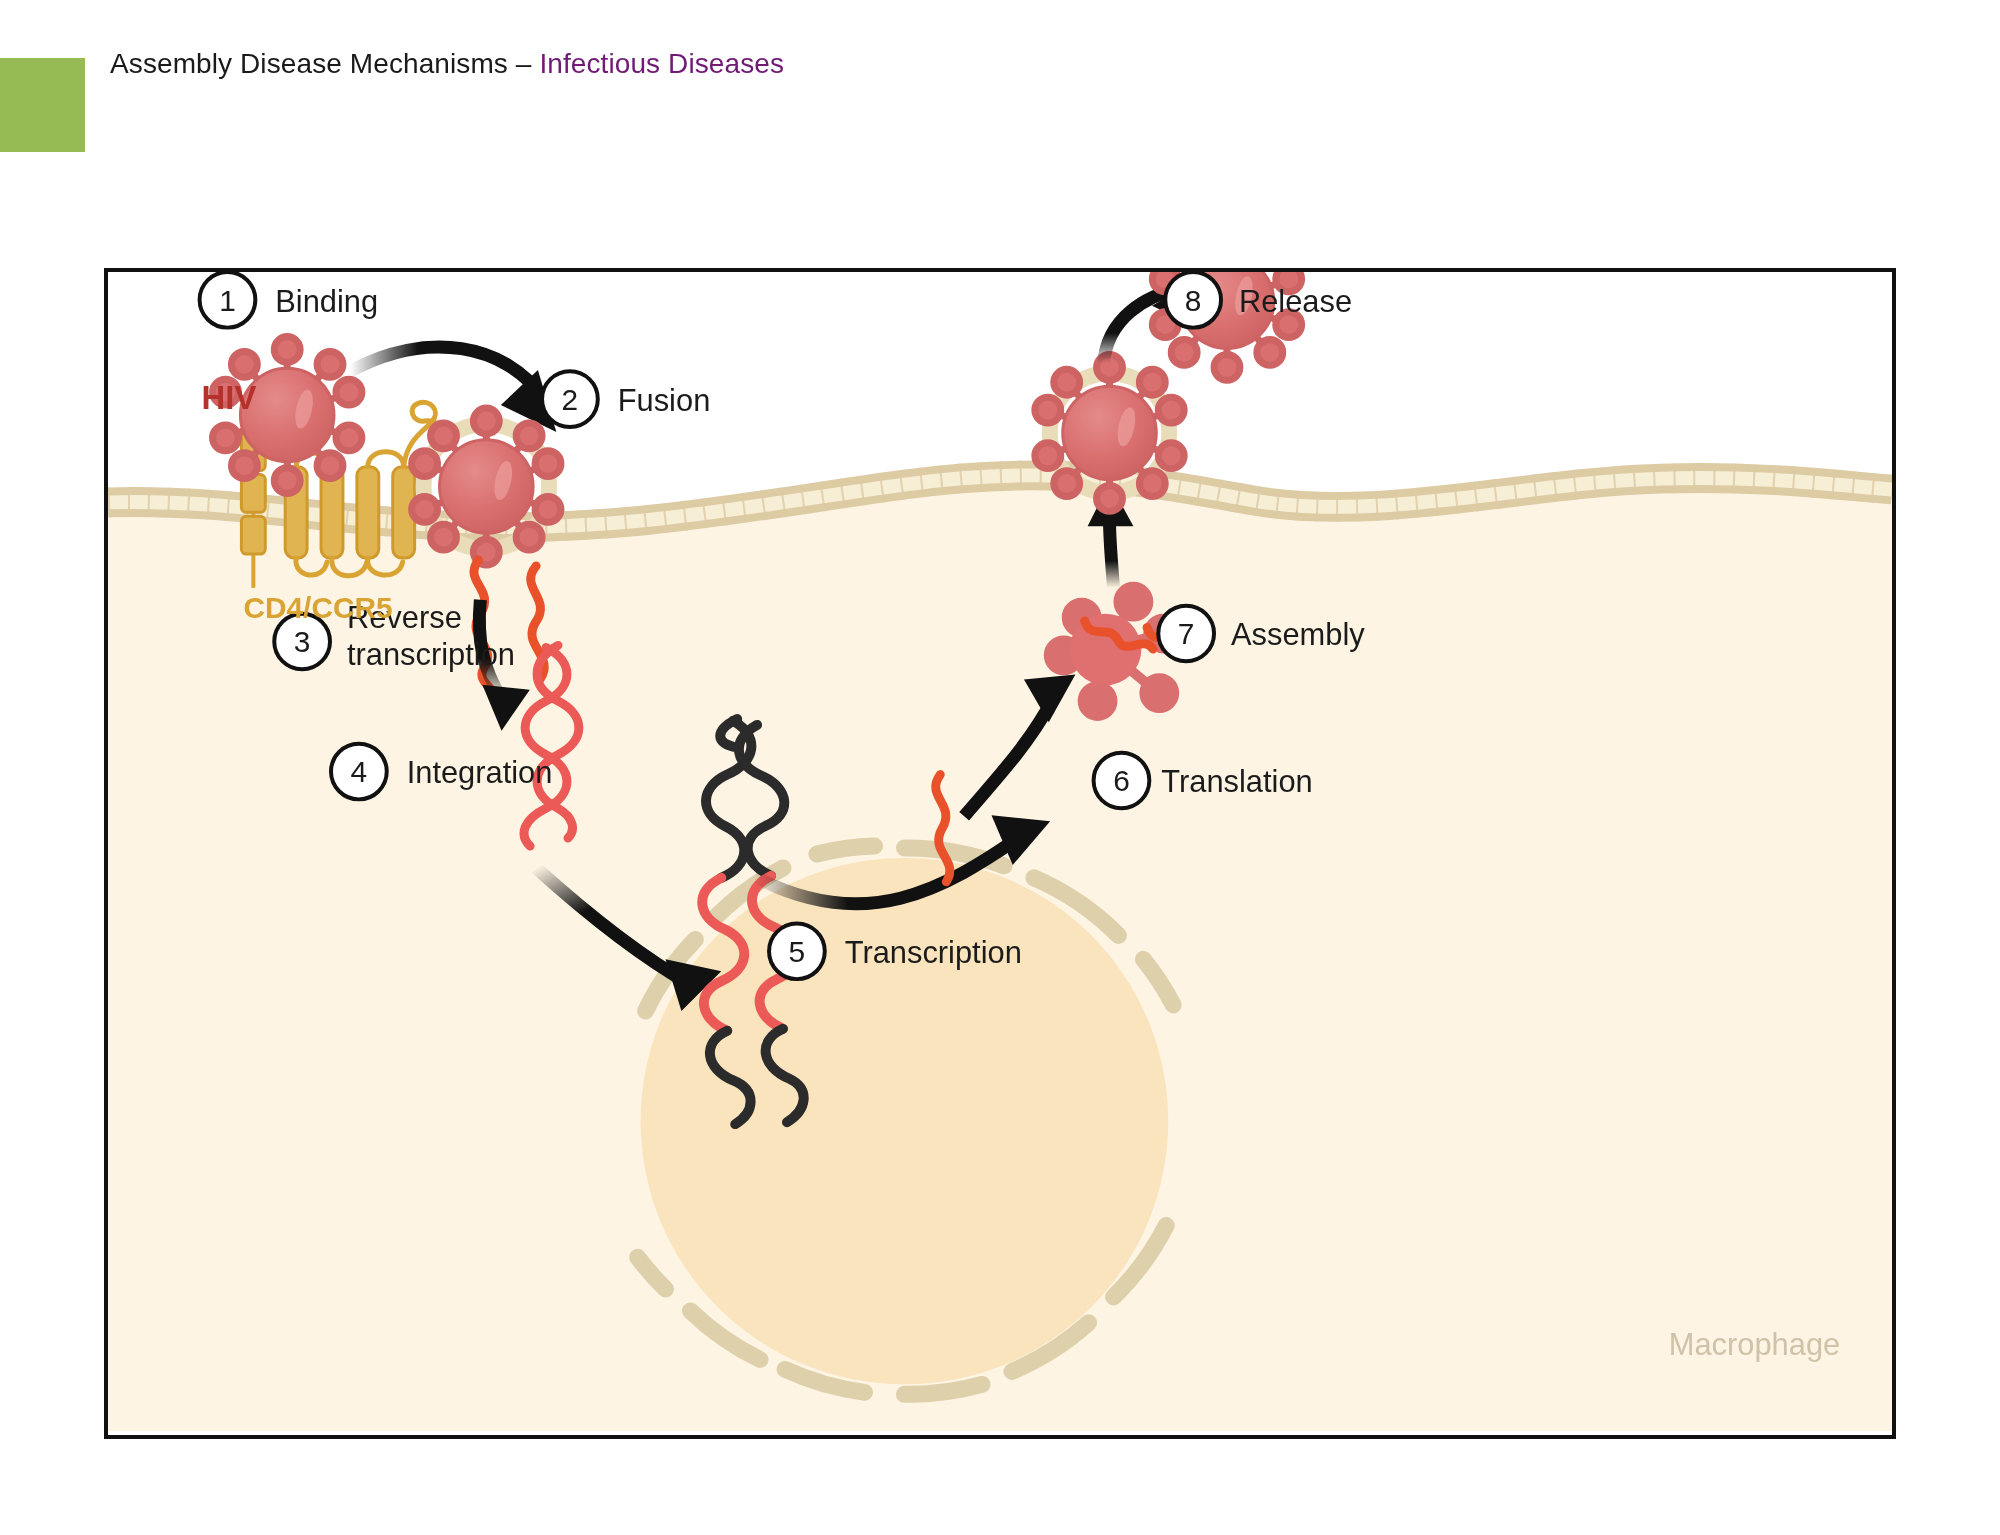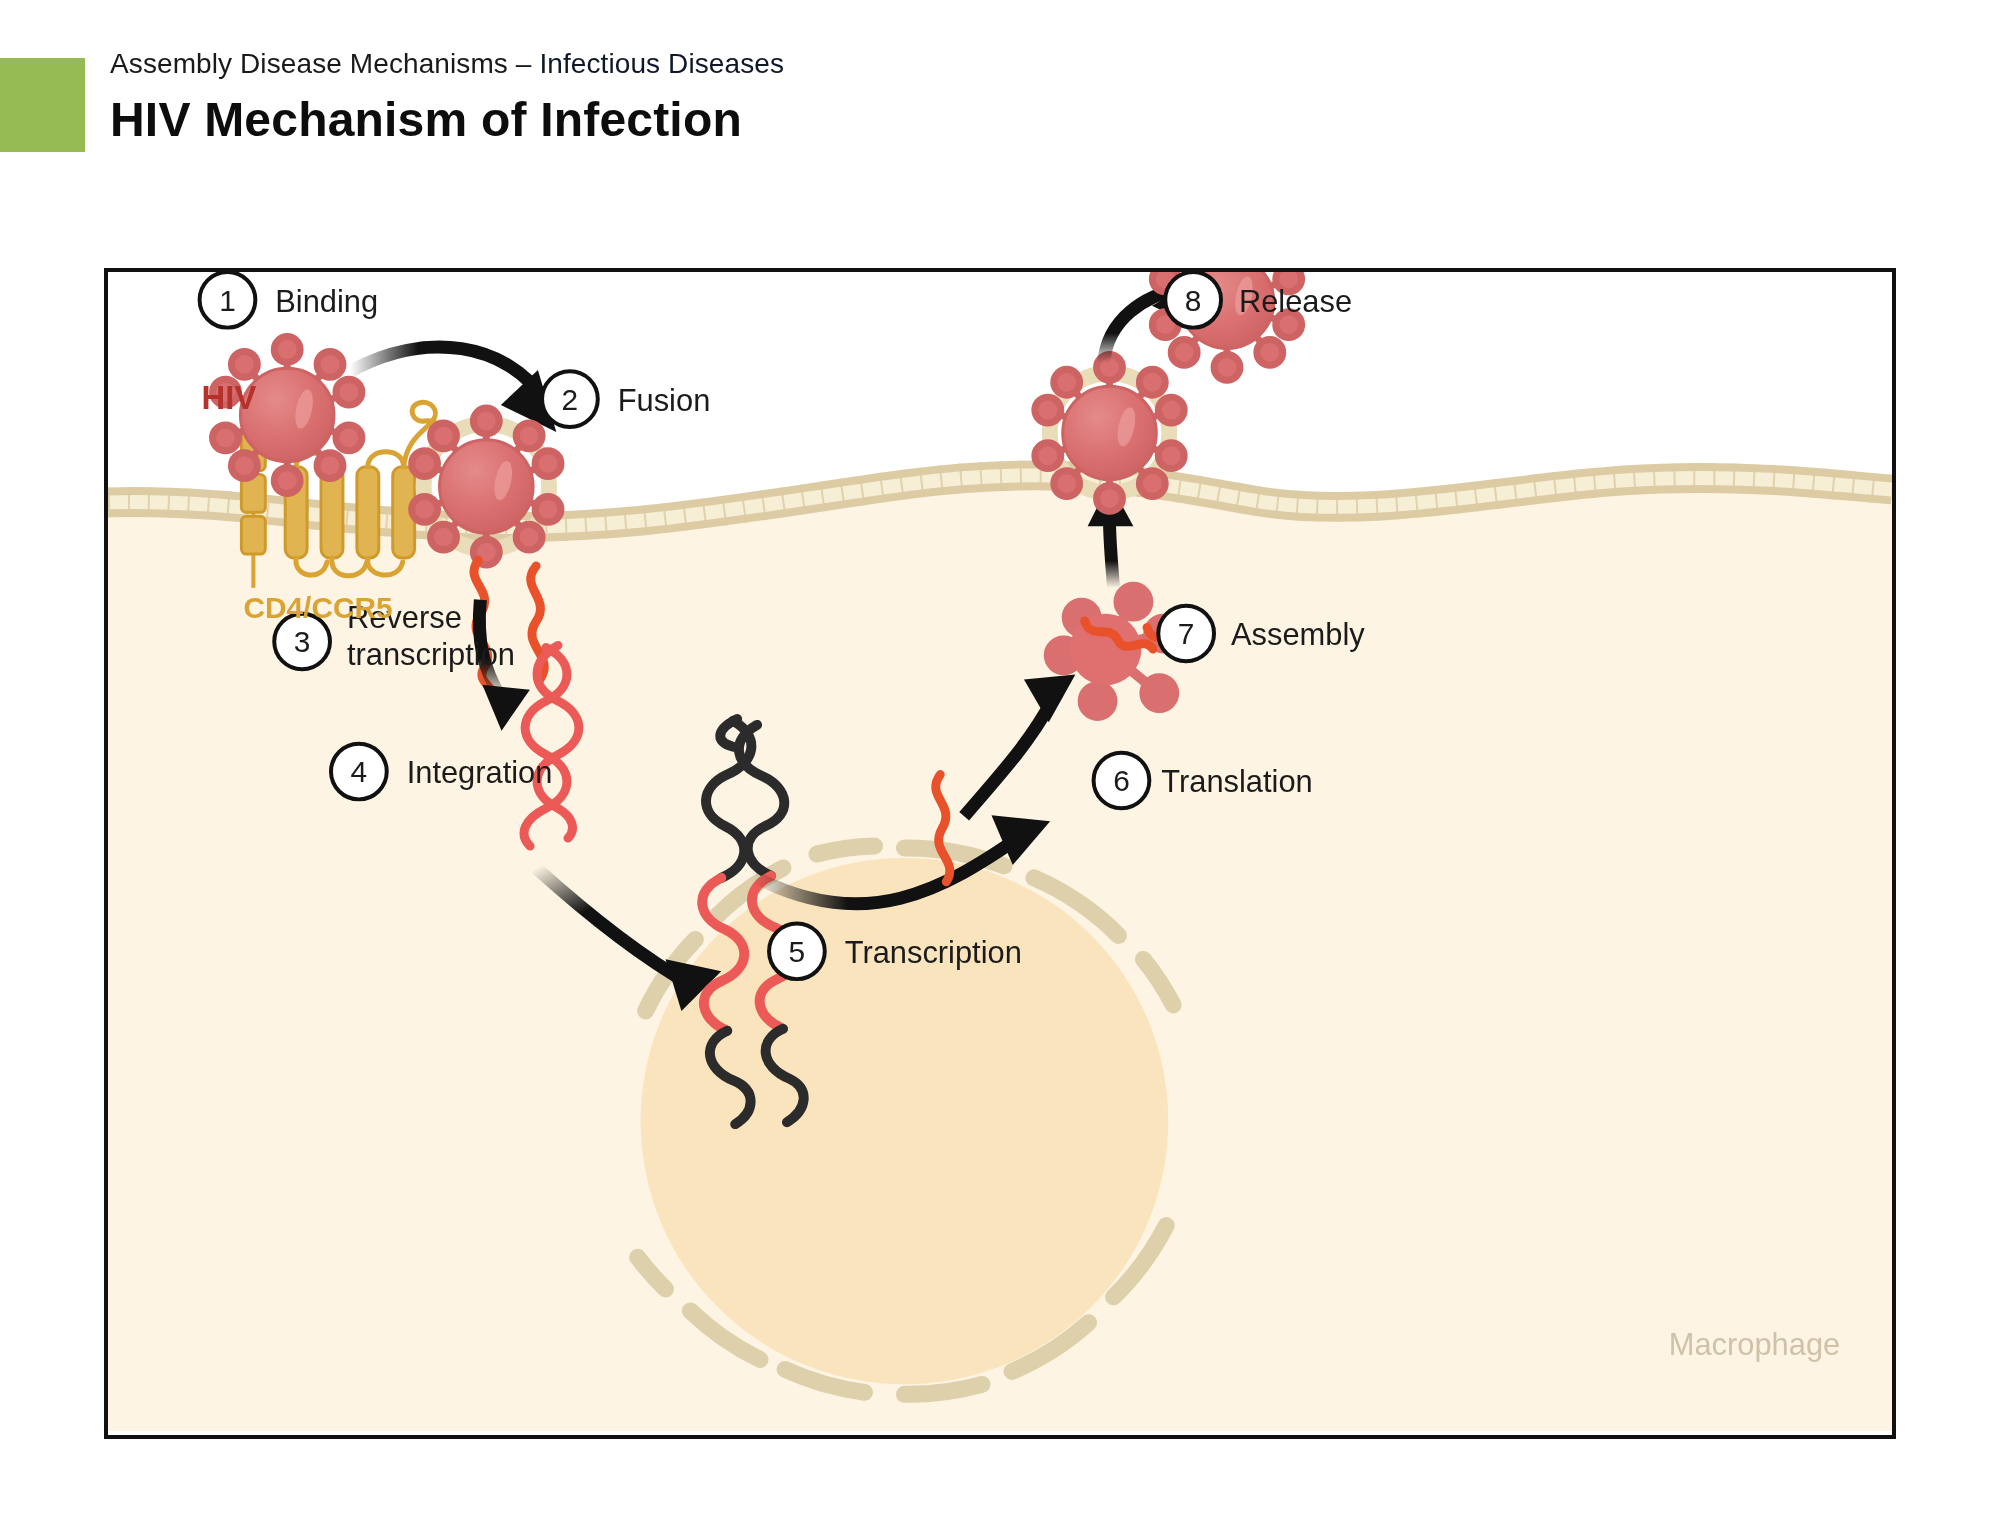--- a/index.html
+++ b/index.html
@@ -1,37 +1,36 @@
 <!DOCTYPE html>
 <html><head>
 <meta charset="utf-8">
 <style>
   html,body{margin:0;padding:0;background:#ffffff;}
   body{width:2000px;height:1535px;position:relative;font-family:"Liberation Sans",sans-serif;overflow:hidden;}
   .accent-bar{position:absolute;left:0;top:58px;width:85px;height:94px;background:#96bb55;}
   .header{position:absolute;left:110px;top:48px;}
   .subtitle{font-size:28px;color:#1a1a1a;letter-spacing:.1px;white-space:nowrap;}
-  .subtitle .cat{color:#0f172a;}
+  .subtitle .cat{color:#701a75;}
   .title{font-size:48px;font-weight:bold;color:#0d0d0d;margin-top:12px;letter-spacing:.2px;white-space:nowrap;}
   .figure{position:absolute;left:104px;top:268px;width:1792px;height:1171px;border:4px solid #111;background:#fff;box-sizing:border-box;}
   svg.canvas{position:absolute;left:0;top:0;width:100%;height:100%;display:block;}
   .steplabel{font-size:31px;fill:#1b1b1b;font-family:"Liberation Sans",sans-serif;}
   .stepnum{font-size:30px;fill:#1b1b1b;text-anchor:middle;font-family:"Liberation Sans",sans-serif;}
   .hivlabel{font-size:33px;font-weight:bold;fill:#b5322c;font-family:"Liberation Sans",sans-serif;}
   .receptorlabel{font-size:30px;font-weight:bold;fill:#d9a433;font-family:"Liberation Sans",sans-serif;}
   .celllabel{font-size:31px;fill:#cfc2a8;font-family:"Liberation Sans",sans-serif;text-anchor:end;}
 </style>
 </head>
 <body>
 
 <div class="accent-bar"></div>
 
 <div class="header">
   <div class="subtitle"><span>Assembly Disease Mechanisms – </span><span class="cat">Infectious Diseases</span></div>
-  <div class="title">HIV Mechanism of Infection</div>
 </div>
 
 <div class="figure">
 <svg class="canvas" viewBox="0 0 1792 1171" preserveAspectRatio="none">
   <defs>
     <radialGradient id="capsid" cx="38%" cy="33%" r="72%">
       <stop offset="0%" stop-color="#e58a8a"></stop>
       <stop offset="62%" stop-color="#d96f6f"></stop>
       <stop offset="100%" stop-color="#cd6363"></stop>
     </radialGradient>

